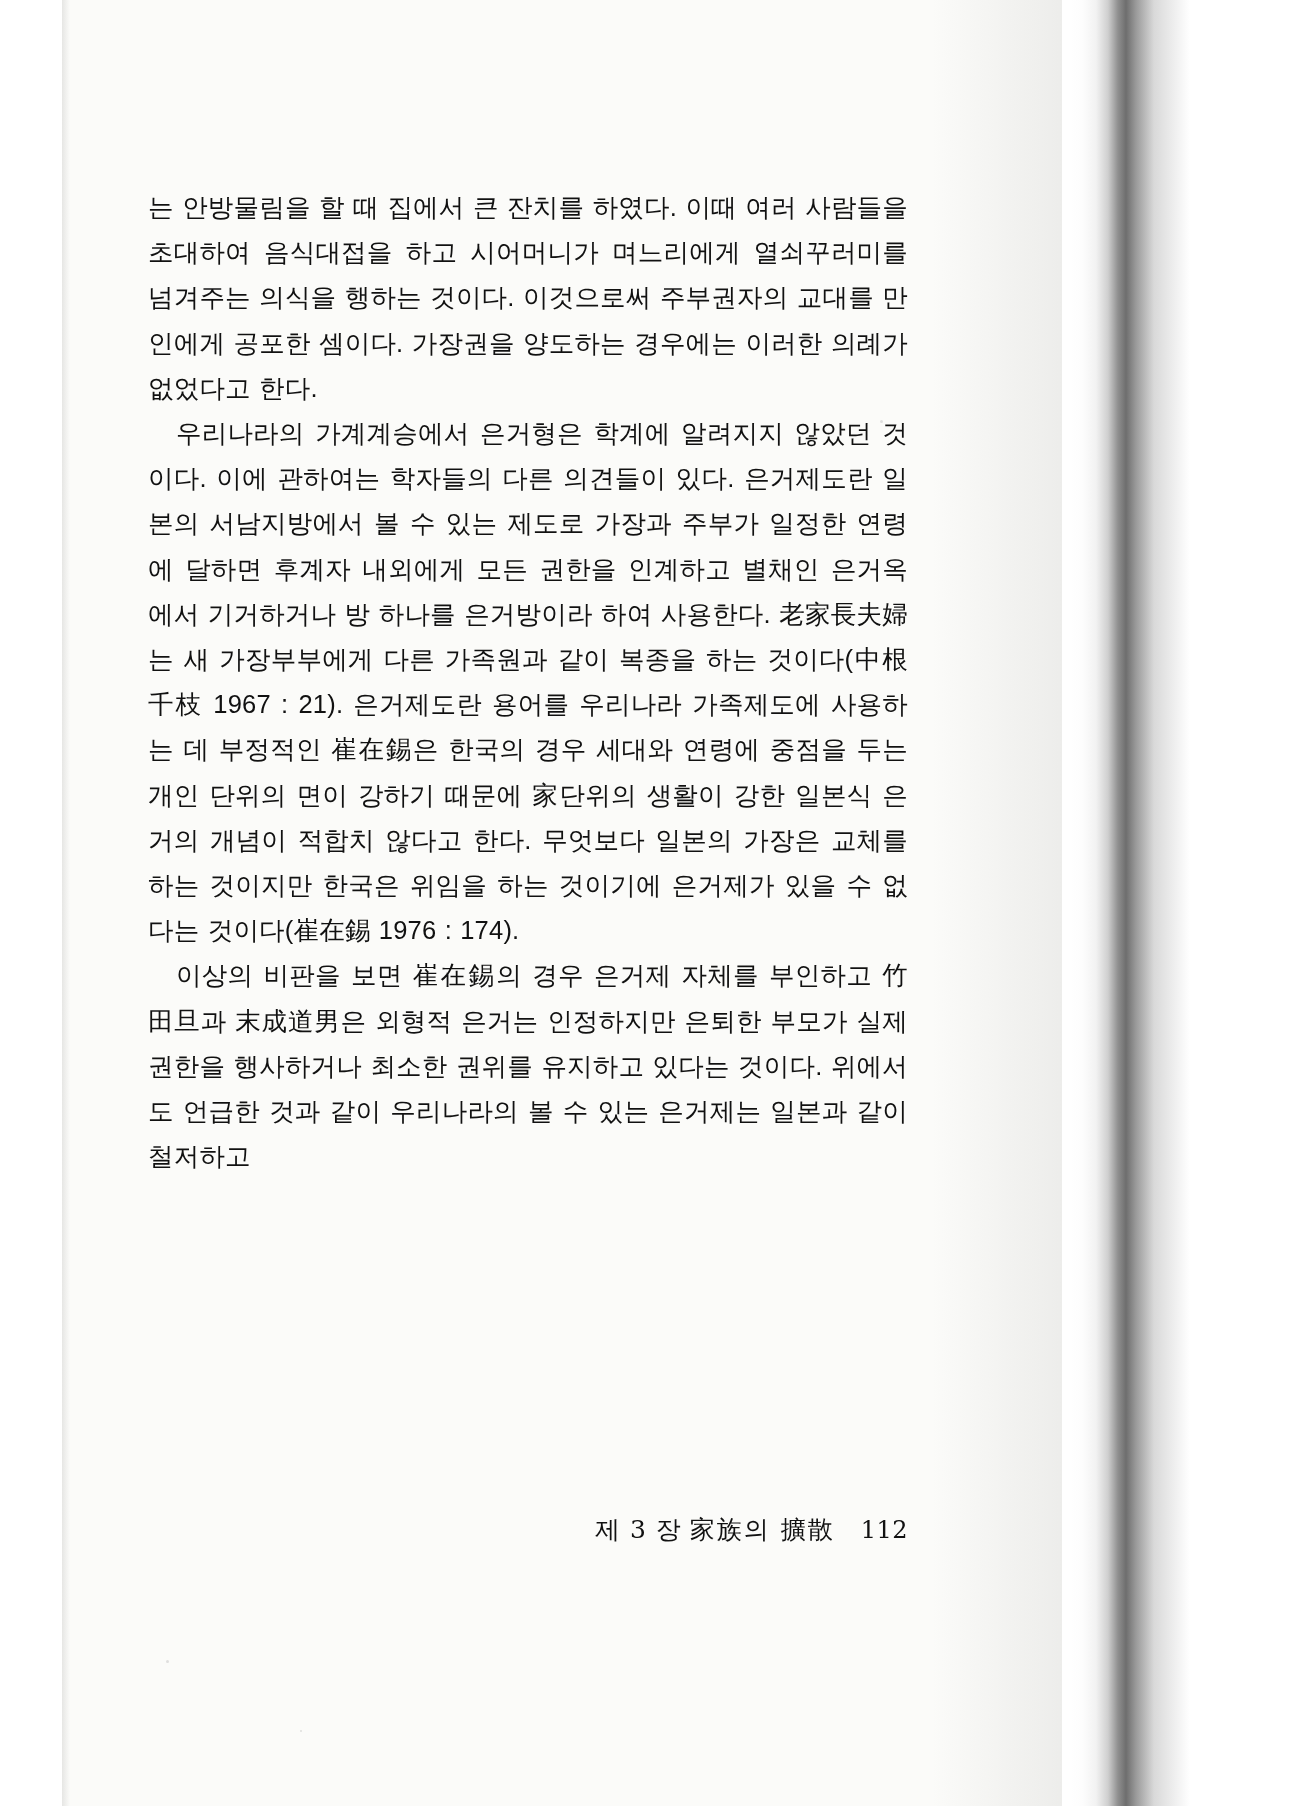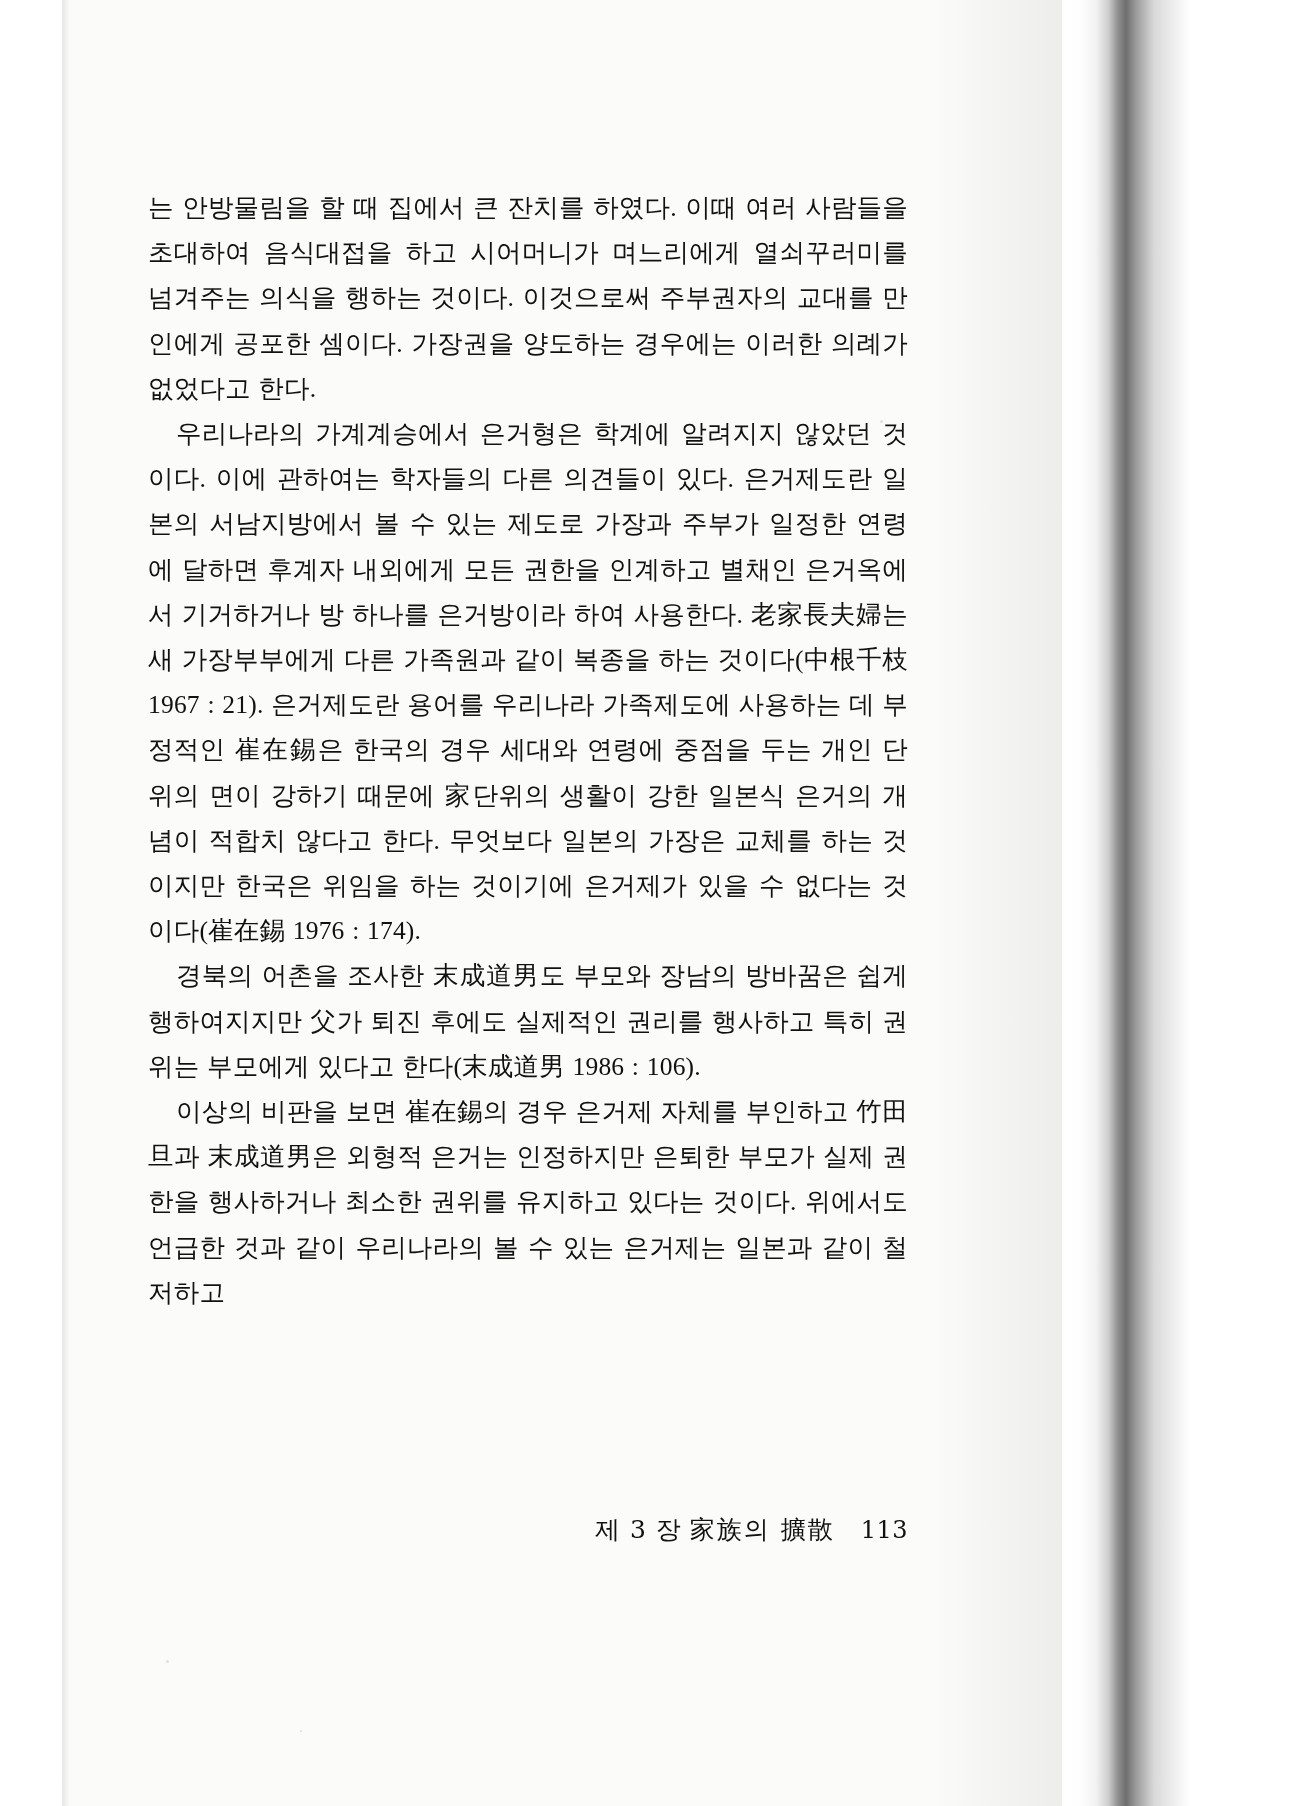--- a/index.html
+++ b/index.html
@@ -84,21 +84,21 @@
 
   p.para {
     margin: 0 0 0 0;
     font-size: 25.5px;
     line-height: 45.2px;
     color: #111111;
     text-align: justify;
     text-justify: inter-character;
     letter-spacing: 0.2px;
     word-spacing: 1px;
-    font-family: Liberation Serif, serif;
+    font-family: Liberation Sans, sans-serif;
   }
   p.para.indent {
     text-indent: 28px;
   }
 
   
   #footer {
     position: absolute;
     left: 148px;
     top: 1513px;
@@ -138,23 +138,22 @@
   <div id="paper-left-edge"></div>
   <div id="paper-curve"></div>
 
   <div class="speck" style="left:166px; top:1660px; width:3px; height:3px;"></div>
   <div class="speck" style="left:880px; top:420px; width:3px; height:3px;"></div>
   <div class="speck" style="left:300px; top:1730px; width:2px; height:2px;"></div>
 
   <div id="text-block">
     <p class="para">는 안방물림을 할 때 집에서 큰 잔치를 하였다. 이때 여러 사람들을 초대하여 음식대접을 하고 시어머니가 며느리에게 열쇠꾸러미를 넘겨주는 의식을 행하는 것이다. 이것으로써 주부권자의 교대를 만인에게 공포한 셈이다. 가장권을 양도하는 경우에는 이러한 의례가 없었다고 한다.</p>
     <p class="para indent">우리나라의 가계계승에서 은거형은 학계에 알려지지 않았던 것이다. 이에 관하여는 학자들의 다른 의견들이 있다. 은거제도란 일본의 서남지방에서 볼 수 있는 제도로 가장과 주부가 일정한 연령에 달하면 후계자 내외에게 모든 권한을 인계하고 별채인 은거옥에서 기거하거나 방 하나를 은거방이라 하여 사용한다. 老家長夫婦는 새 가장부부에게 다른 가족원과 같이 복종을 하는 것이다(中根千枝 1967 : 21). 은거제도란 용어를 우리나라 가족제도에 사용하는 데 부정적인 崔在錫은 한국의 경우 세대와 연령에 중점을 두는 개인 단위의 면이 강하기 때문에 家단위의 생활이 강한 일본식 은거의 개념이 적합치 않다고 한다. 무엇보다 일본의 가장은 교체를 하는 것이지만 한국은 위임을 하는 것이기에 은거제가 있을 수 없다는 것이다(崔在錫 1976 : 174).</p>
-    <p class="para indent">경북의 어촌을 조사한 末成道男도 부모와 장남의 방바꿈은 쉽게 행하여지지만 父가 퇴진 후에도 실제적인 권리를 행사하고 특히 권위는 부모에게 있다고 한다(末成道男 1986 : 106).</p>
     <p class="para indent">이상의 비판을 보면 崔在錫의 경우 은거제 자체를 부인하고 竹田旦과 末成道男은 외형적 은거는 인정하지만 은퇴한 부모가 실제 권한을 행사하거나 최소한 권위를 유지하고 있다는 것이다. 위에서도 언급한 것과 같이 우리나라의 볼 수 있는 은거제는 일본과 같이 철저하고</p>
   </div>
 
   <div id="footer">
     <span class="chap">제 3 장</span>
     <span class="chaptitle">家族의 擴散</span>
-    <span class="pageno">113</span>
+    <span class="pageno">112</span>
   </div>
 
 </div>
 
 </body></html>

